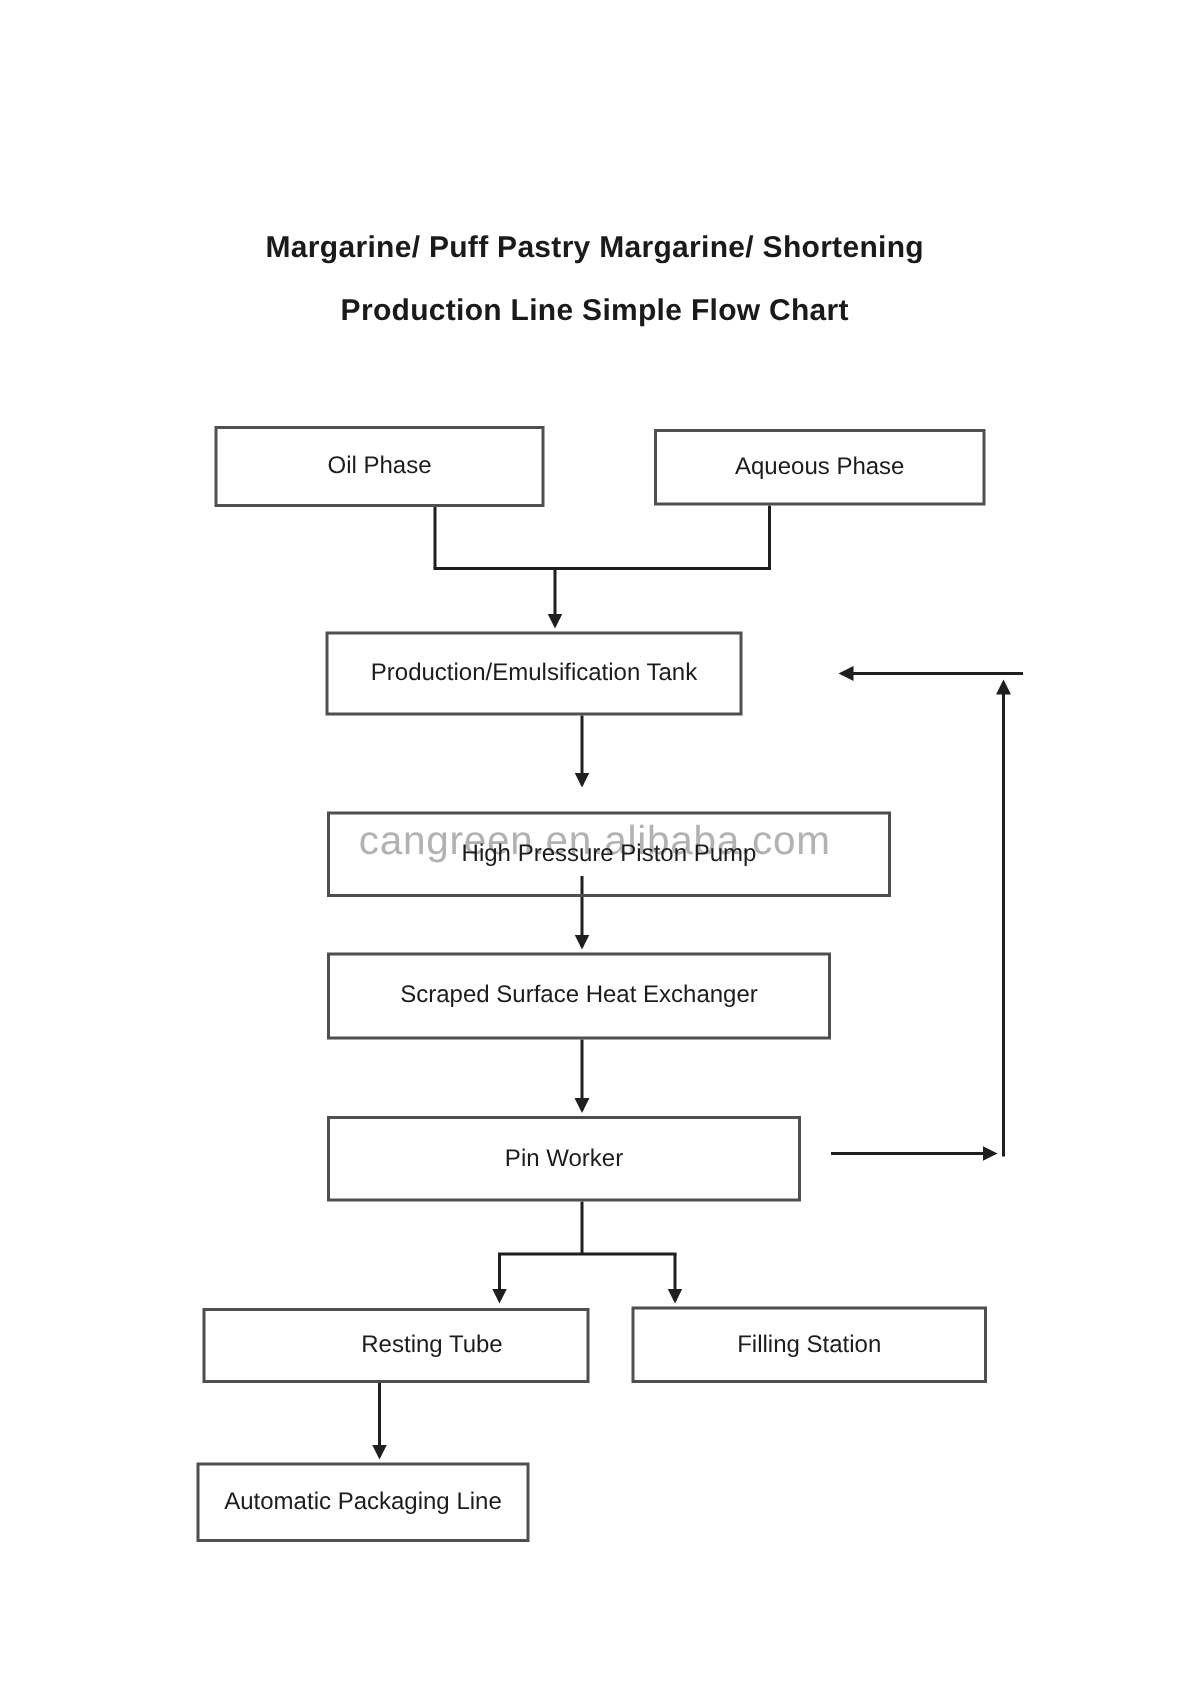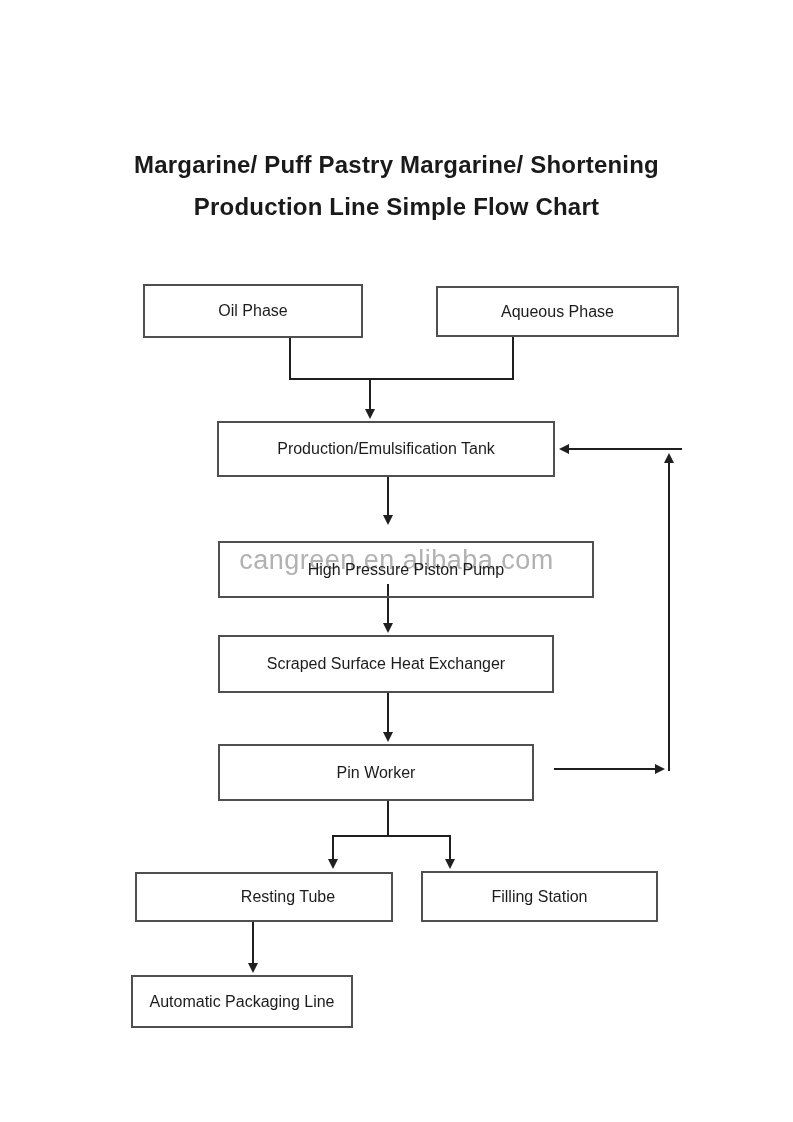--- a/index.html
+++ b/index.html
@@ -8,21 +8,21 @@
     width:793px;height:1122px;
     background:#ffffff;
     font-family:"Liberation Sans", sans-serif;
     overflow:hidden;
   }
   .title{
     position:absolute;
     left:0;top:144px;width:793px;
     text-align:center;
     font-weight:bold;
-    font-size:24px;
+    font-size:20px;
     line-height:42px;
     color:#1a1a1a;
     letter-spacing:0.2px;
   }
   .connectors{
     position:absolute;left:0;top:0;z-index:1;
   }
   .watermark{
     position:absolute;
     left:0;top:545px;width:793px;
@@ -39,22 +39,22 @@
     border:2px solid #4f4f4f;
     background:transparent;
     display:flex;align-items:center;justify-content:center;
     font-weight:normal;
     font-size:16px;
     color:#1c1c1c;
     text-align:center;
     z-index:3;
   }
   .node-oil      {left:143px;top:284px;width:220px;height:54px;}
-  .node-aqueous  {left:436px;top:286px;width:243px;height:51px;}
-  .node-tank     {left:217px;top:421px;width:338px;height:56px;}
+  .node-aqueous  {left:436px;top:286px;width:221px;height:51px;}
+  .node-tank     {left:217px;top:421px;width:278px;height:56px;}
   .node-pump     {left:218px;top:541px;width:376px;height:57px;text-align:center;}
   .node-scraped  {left:218px;top:635px;width:336px;height:58px;text-align:right;}
   .node-pin      {left:218px;top:744px;width:316px;height:57px;}
   .node-resting  {left:135px;top:872px;width:258px;height:50px;padding-left:48px;}
   .node-filling  {left:421px;top:871px;width:237px;height:51px;}
   .node-apl      {left:131px;top:975px;width:222px;height:53px;}
 </style>
 </head>
 <body>
 

